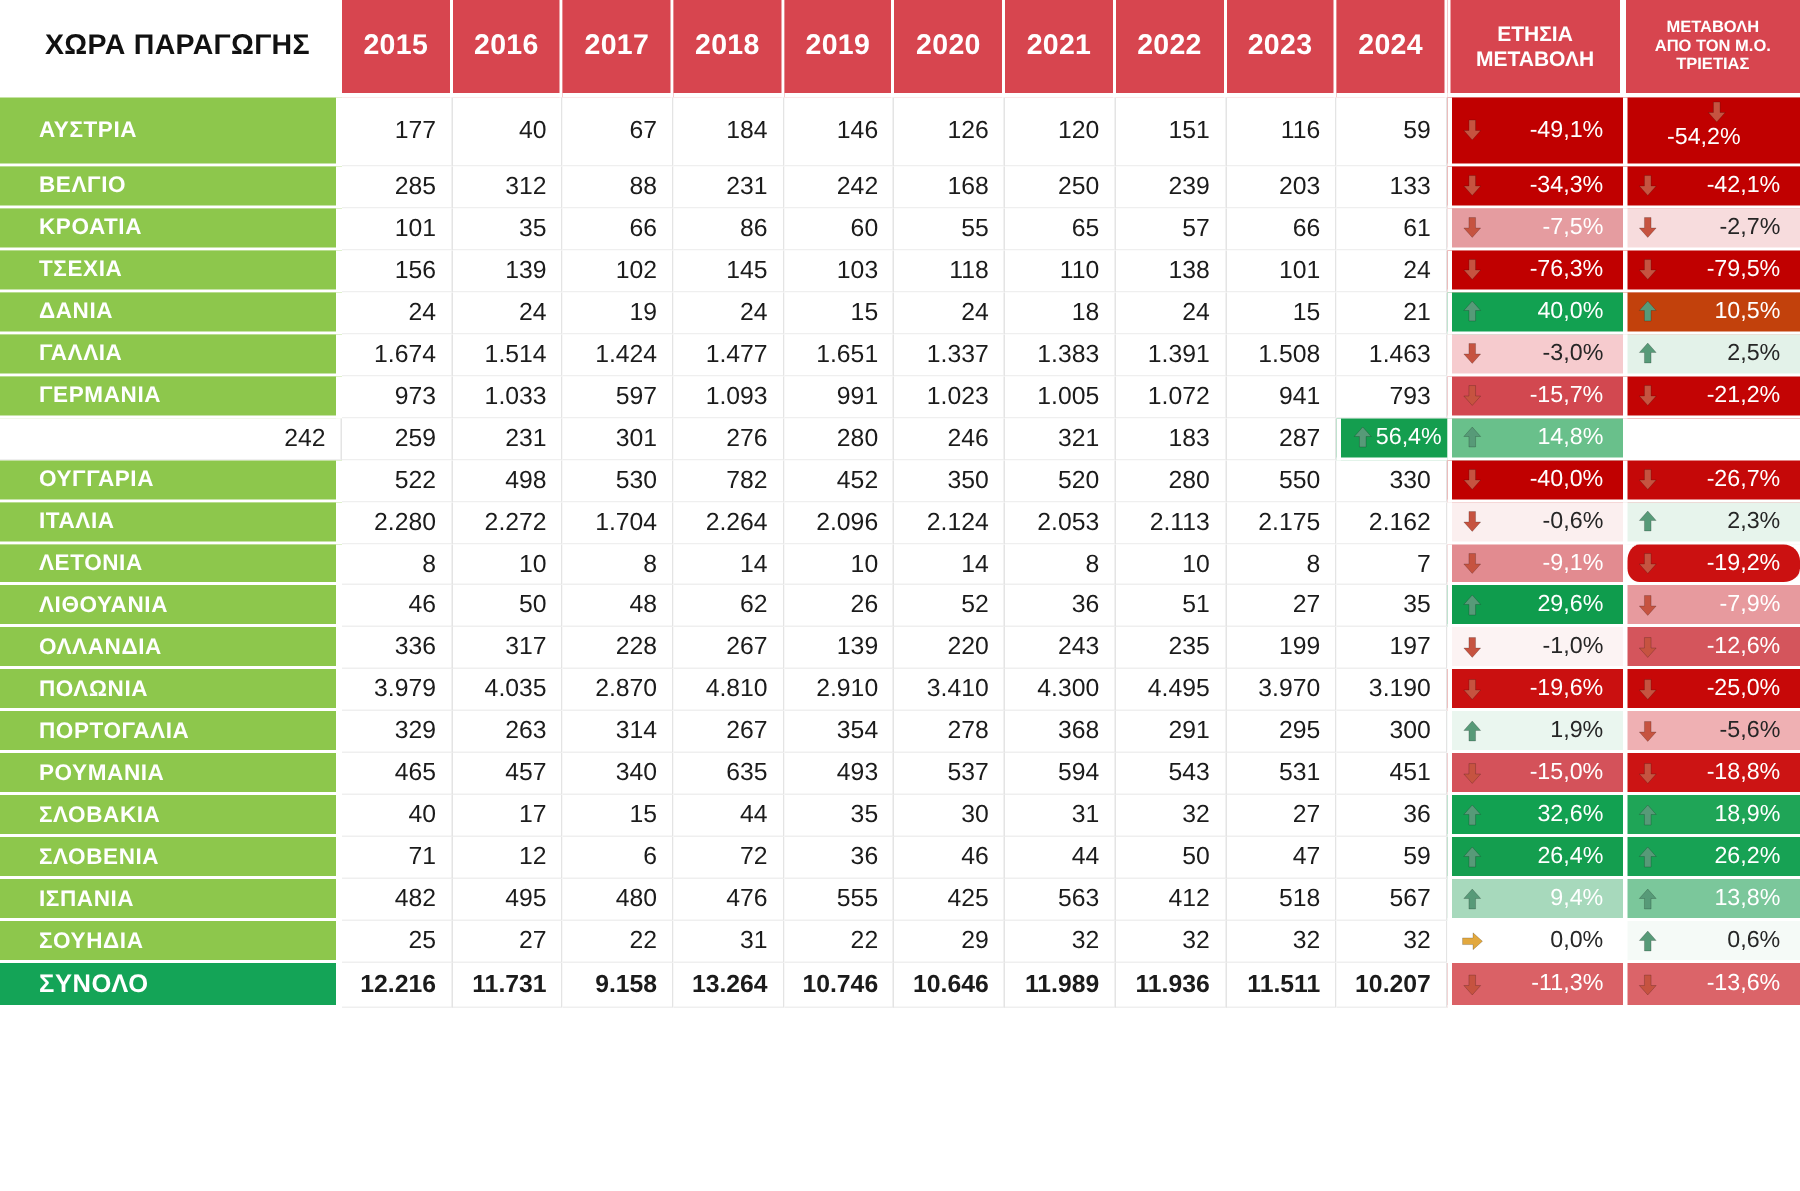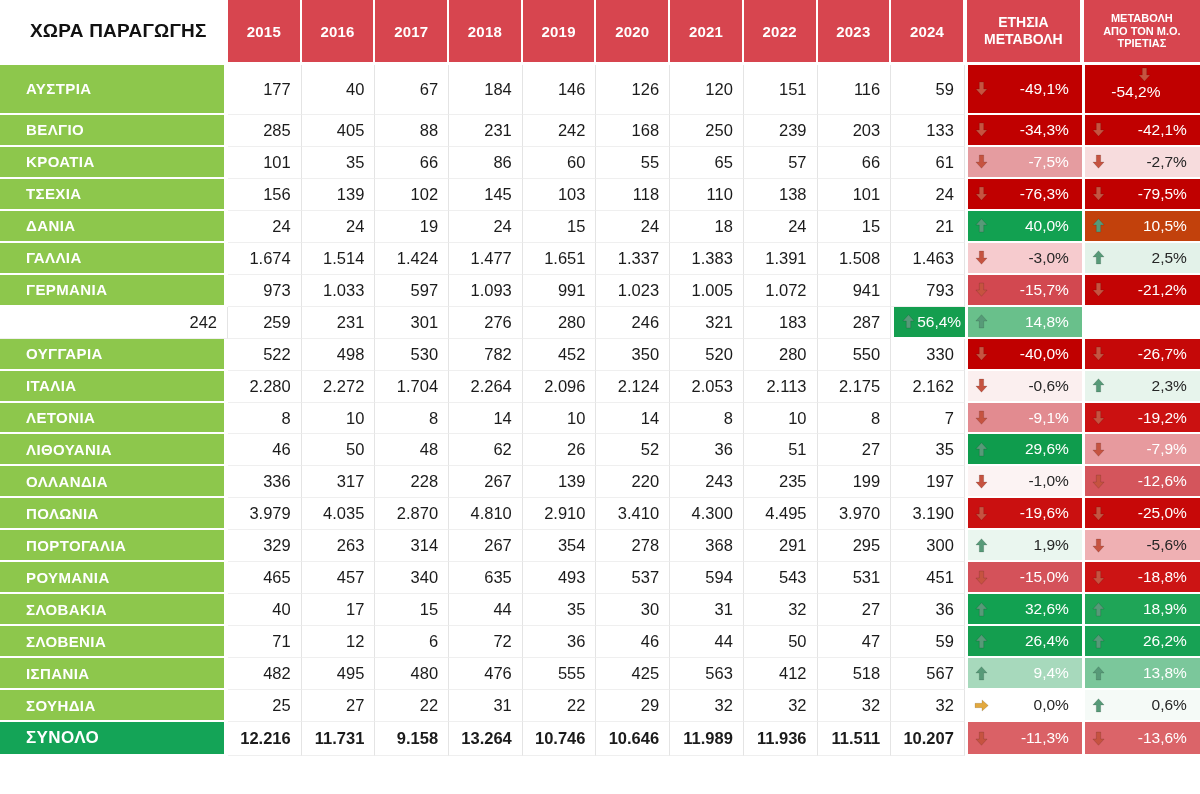--- a/index.html
+++ b/index.html
@@ -1,24 +1,24 @@
 <!DOCTYPE html>
 <html style="--header-red: #D7454F; --label-green: #8DC74C; --total-green: #14A457;"><head>
 <meta charset="utf-8">
 <style>
   html,body{margin:0;padding:0;background:#fff;}
   body{width:1200px;height:794px;font-family:"Liberation Sans",sans-serif;overflow:hidden;}
-  .table{width:1200px;height:756px;display:flex;flex-direction:column;background:#fff;}
+  .table{width:1200px;height:672px;display:flex;flex-direction:column;background:#fff;}
   .row{display:grid;grid-template-columns:228px repeat(10,73.7px) 117px 118px;}
   .header-row{height:65px;flex:0 0 65px;}
   .body-row{flex:1 1 auto;min-height:0;}
   
   .hc{background:var(--header-red,#D7454F);color:#fff;font-weight:bold;display:flex;
       align-items:center;justify-content:center;text-align:center;
-      border-right:2px solid #fff;border-bottom:3px solid #fff;font-size:15px;}
+      border-right:2px solid #fff;border-bottom:3px solid #fff;font-size:19px;}
   .hc.year{letter-spacing:.2px;}
   .country-header{background:#fff;color:#111;font-size:19px;font-weight:800;
       justify-content:flex-start;padding-left:30px;border-right:3px solid #fff;letter-spacing:.2px;}
   .hc.chg-h{white-space:pre-line;line-height:1.18;border-left:2px solid #fff;}
   .hc.annual-h{font-size:14px;}
   .hc.tri-h{font-size:11px;border-right:none;}
   
   .country-cell{background:var(--label-green,#8DC74C);color:#fff;font-weight:bold;display:flex;
       align-items:center;padding-left:26px;font-size:15px;letter-spacing:.4px;
       border-bottom:2px solid #fff;border-right:4px solid #fff;}
@@ -81,21 +81,21 @@
           <svg viewBox="0 0 20 20">
             <path d="M10 18 L3.4 10.6 L7.4 10.6 L7.4 2.4 L12.6 2.4 L12.6 10.6 L16.6 10.6 Z" fill="#C65340" stroke="rgba(0,0,0,0.25)" stroke-width="0.6"></path>
           </svg>
         </span>
         <span class="pct">-54,2%</span>
       </div>
     </div>
     <div class="row body-row">
       <div class="country-cell">ΒΕΛΓΙΟ</div>
       <div class="val">285</div>
-      <div class="val">405</div>
+      <div class="val">312</div>
       <div class="val">88</div>
       <div class="val">231</div>
       <div class="val">242</div>
       <div class="val">168</div>
       <div class="val">250</div>
       <div class="val">239</div>
       <div class="val">203</div>
       <div class="val">133</div>
       <div class="chg" style="background: rgb(192, 0, 0); color: rgb(255, 255, 255);">
         <span class="arrow">
@@ -358,21 +358,21 @@
       <div class="val">8</div>
       <div class="val">7</div>
       <div class="chg" style="background: rgb(226, 139, 144); color: rgb(255, 255, 255);">
         <span class="arrow">
           <svg viewBox="0 0 20 20">
             <path d="M10 18 L3.4 10.6 L7.4 10.6 L7.4 2.4 L12.6 2.4 L12.6 10.6 L16.6 10.6 Z" fill="#C65340" stroke="rgba(0,0,0,0.25)" stroke-width="0.6"></path>
           </svg>
         </span>
         <span class="pct">-9,1%</span>
       </div>
-      <div class="chg" style="background: rgb(203, 17, 17); color: rgb(255, 255, 255);">
+      <div class="chg" style="background: rgb(203, 17, 17); color: rgb(255, 255, 255); border-radius: 11px;">
         <span class="arrow">
           <svg viewBox="0 0 20 20">
             <path d="M10 18 L3.4 10.6 L7.4 10.6 L7.4 2.4 L12.6 2.4 L12.6 10.6 L16.6 10.6 Z" fill="#C65340" stroke="rgba(0,0,0,0.25)" stroke-width="0.6"></path>
           </svg>
         </span>
         <span class="pct">-19,2%</span>
       </div>
     </div>
     <div class="row body-row">
       <div class="country-cell">ΛΙΘΟΥΑΝΙΑ</div>

